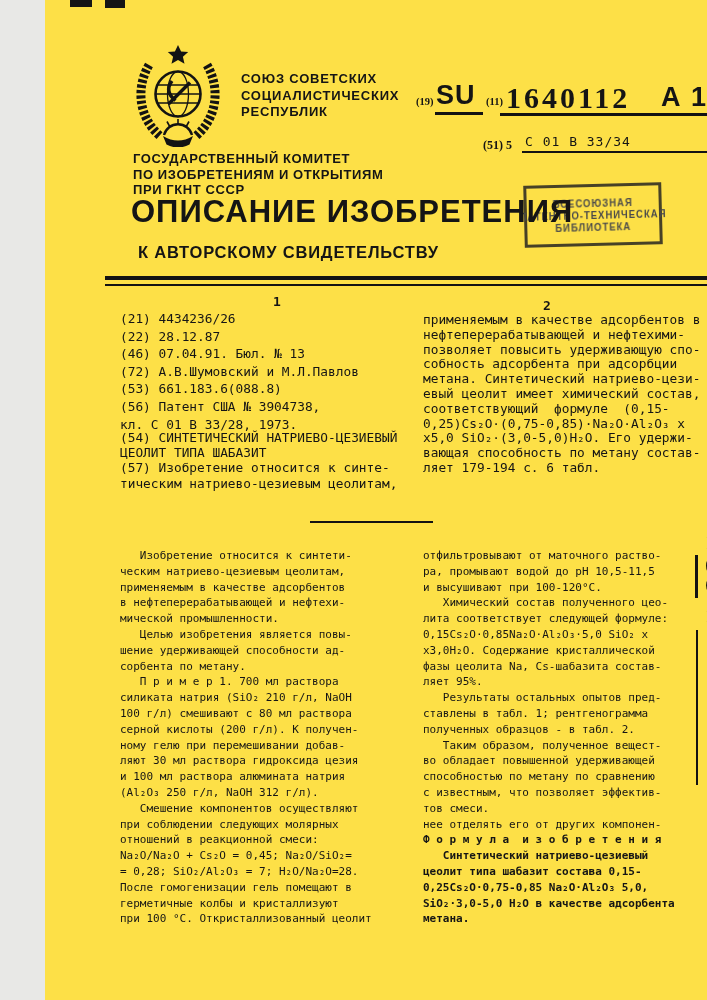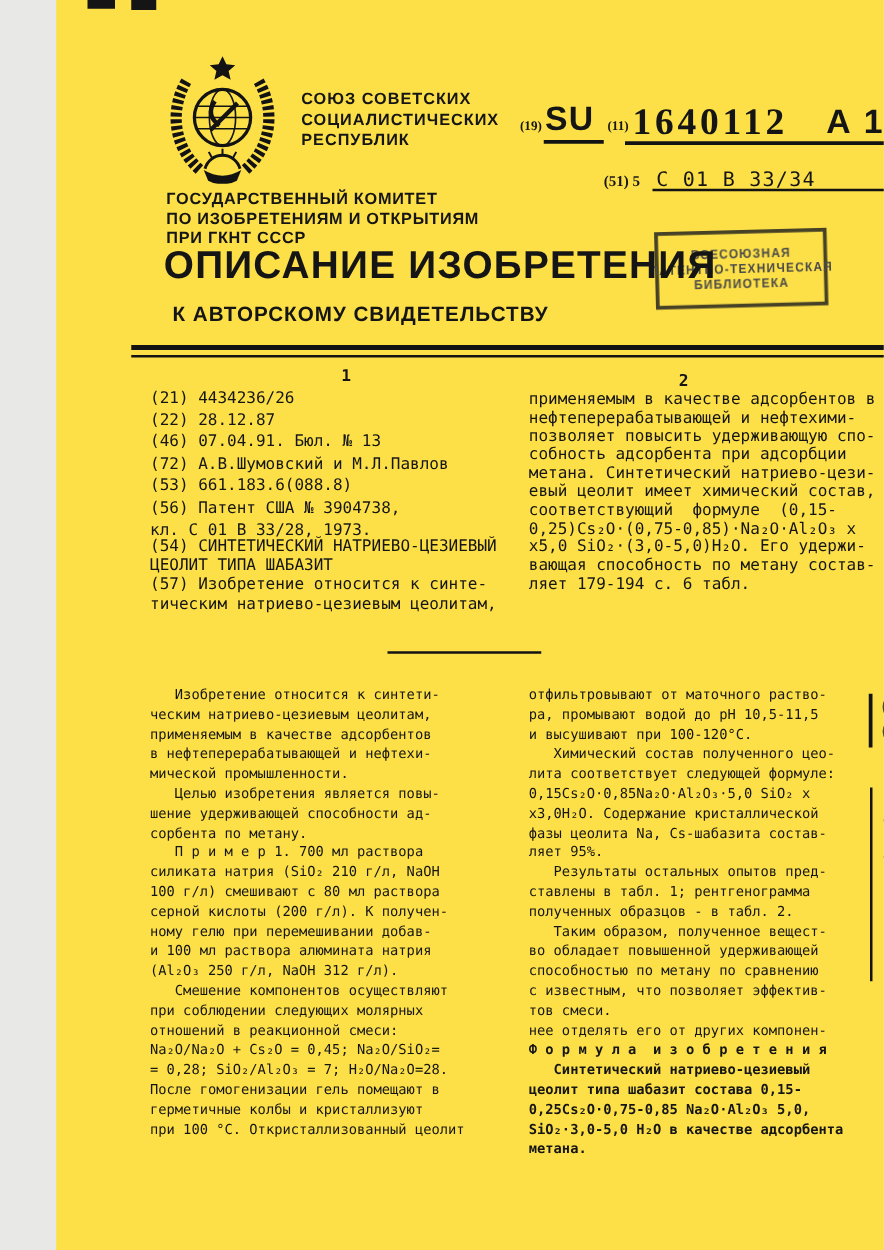--- a/index.html
+++ b/index.html
@@ -42,21 +42,21 @@
   .pub-number {
     left:461px; top:81px;
     font-family:"Liberation Serif", serif; font-weight:bold; font-size:30px; letter-spacing:3px;
   }
   .pub-kind {
     left:616px; top:82px;
     font-family:"Liberation Sans", sans-serif; font-weight:bold; font-size:27px; letter-spacing:2px;
   }
   .rule { position:absolute; background:#131313; }
   .ipc-label { left:438px; top:138px; font-family:"Liberation Serif", serif; font-weight:bold; font-size:12px; }
-  .ipc-code  { left:480px; top:134px; font-size:16px; letter-spacing:1px; }
+  .ipc-code  { left:480px; top:134px; font-size:13px; letter-spacing:1px; }
   .double-rule {
     left:60px; top:276px; width:618px; height:4px;
     border-top:4px solid #131313; border-bottom:2px solid #131313;
     box-sizing:content-box; background:transparent;
   }
   
   .stamp {
     left:479px; top:184px; width:128px; height:52px;
     border:3px solid rgba(30,30,30,0.82);
     transform:rotate(-1.5deg);
@@ -202,20 +202,21 @@
       <div class="ln">в нефтеперерабатывающей и нефтехи-</div>
       <div class="ln">мической промышленности.</div>
       <div class="ln">   Целью изобретения является повы-</div>
       <div class="ln">шение удерживающей способности ад-</div>
       <div class="ln">сорбента по метану.</div>
       <div class="ln">   П р и м е р 1. 700 мл раствора</div>
       <div class="ln">силиката натрия (SiO₂ 210 г/л, NaOH</div>
       <div class="ln">100 г/л) смешивают с 80 мл раствора</div>
       <div class="ln">серной кислоты (200 г/л). К получен-</div>
       <div class="ln">ному гелю при перемешивании добав-</div>
+      <div class="ln">ляют 30 мл раствора гидроксида цезия</div>
       <div class="ln">и 100 мл раствора алюмината натрия</div>
       <div class="ln">(Al₂O₃ 250 г/л, NaOH 312 г/л).</div>
       <div class="ln">   Смешение компонентов осуществляют</div>
       <div class="ln">при соблюдении следующих молярных</div>
       <div class="ln">отношений в реакционной смеси:</div>
       <div class="ln">Na₂O/Na₂O + Cs₂O = 0,45; Na₂O/SiO₂=</div>
       <div class="ln">= 0,28; SiO₂/Al₂O₃ = 7; H₂O/Na₂O=28.</div>
       <div class="ln">После гомогенизации гель помещают в</div>
       <div class="ln">герметичные колбы и кристаллизуют</div>
       <div class="ln">при 100 °С. Откристаллизованный цеолит</div>

